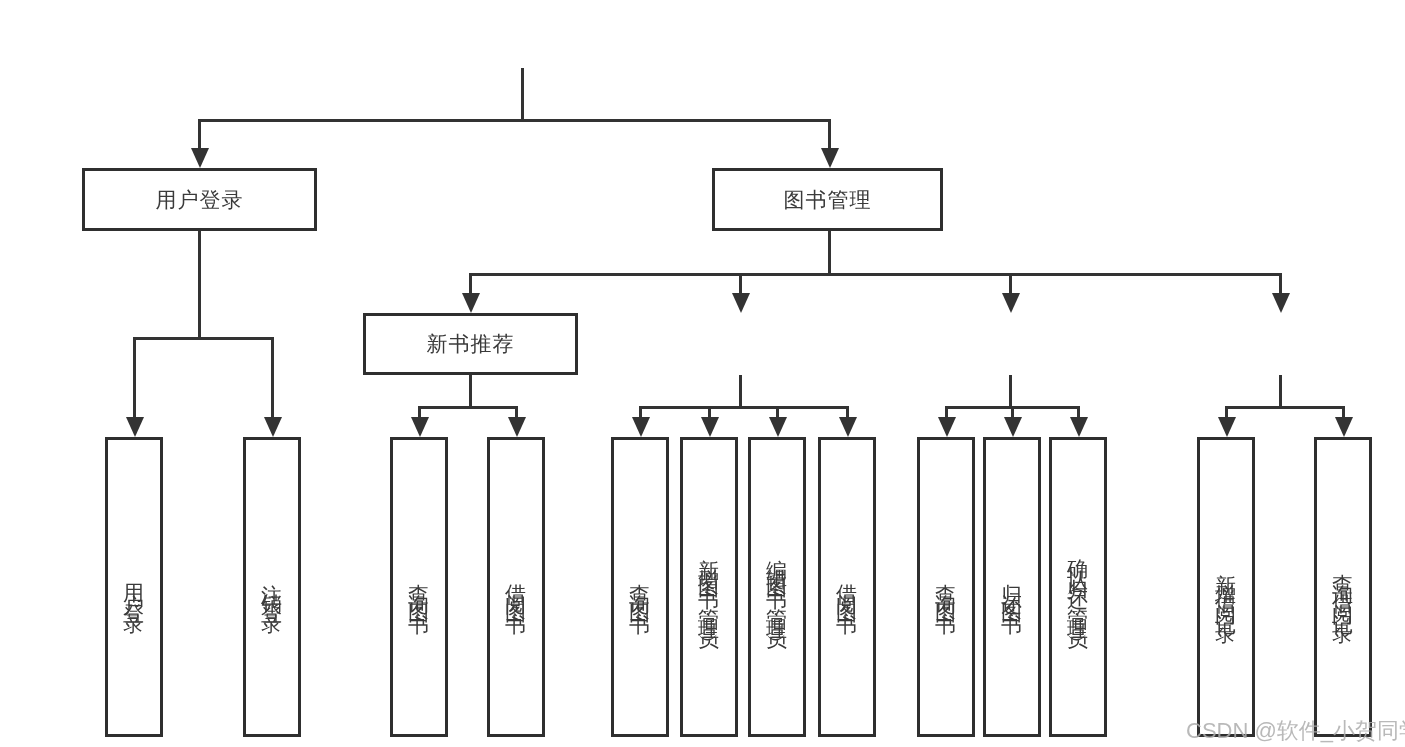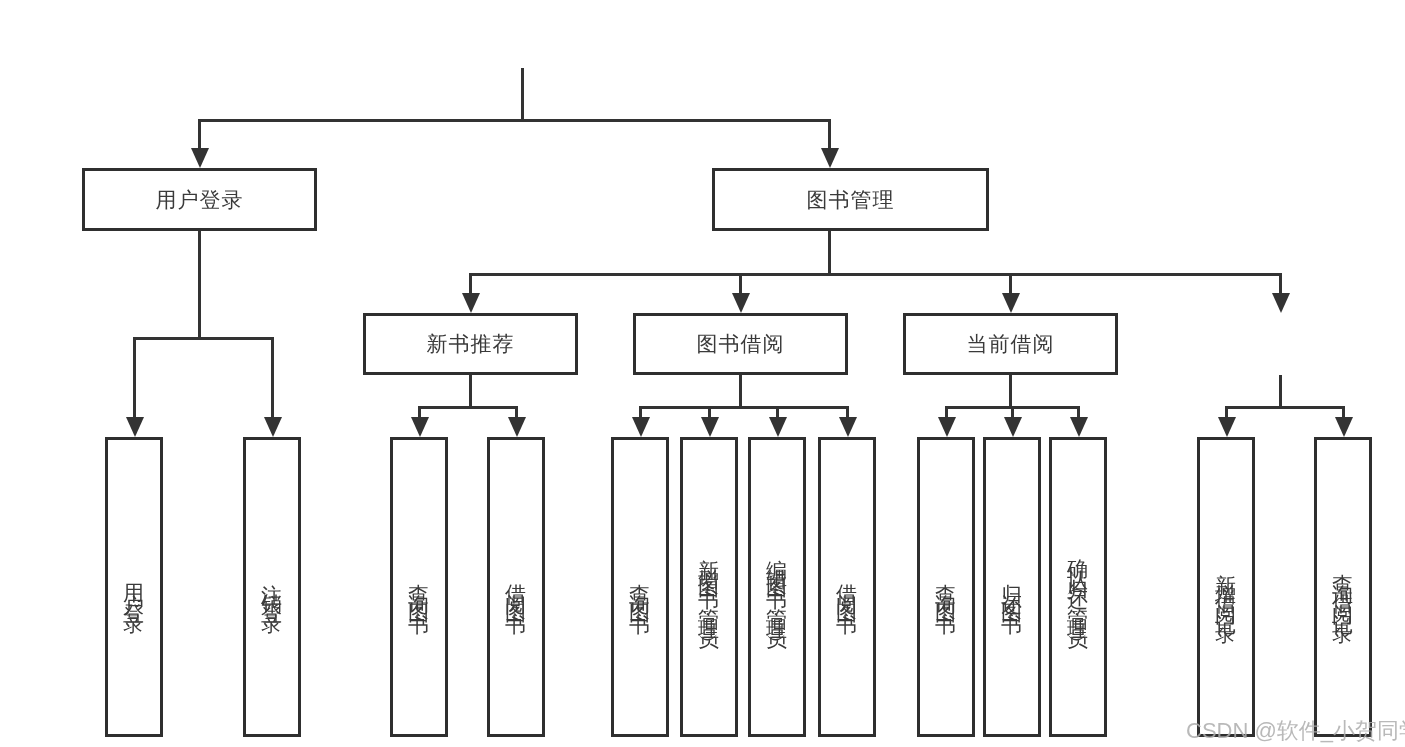--- a/index.html
+++ b/index.html
@@ -69,21 +69,21 @@
   <div class="vline" style="left:521px; top:68px; height:54px;"></div>
   <div class="hline" style="left:198px; top:119px; width:633px;"></div>
   <div class="vline" style="left:198px; top:119px; height:30px;"></div>
   <div class="arrow" style="left:191px; top:148px;"></div>
   <div class="vline" style="left:828px; top:119px; height:30px;"></div>
   <div class="arrow" style="left:821px; top:148px;"></div>
 
   <div class="box" style="left:82px; top:168px; width:235px; height:63px;">
     <span>用户登录</span>
   </div>
-  <div class="box" style="left:712px; top:168px; width:277px; height:63px;">
+  <div class="box" style="left:712px; top:168px; width:231px; height:63px;">
     <span>图书管理</span>
   </div>
 
   <div class="vline" style="left:198px; top:231px; height:109px;"></div>
   <div class="hline" style="left:133px; top:337px; width:141px;"></div>
   <div class="vline" style="left:133px; top:337px; height:82px;"></div>
   <div class="arrow" style="left:126px; top:417px;"></div>
   <div class="vline" style="left:271px; top:337px; height:82px;"></div>
   <div class="arrow" style="left:264px; top:417px;"></div>
 
@@ -93,26 +93,20 @@
   <div class="arrow" style="left:462px; top:293px;"></div>
   <div class="vline" style="left:739px; top:273px; height:22px;"></div>
   <div class="arrow" style="left:732px; top:293px;"></div>
   <div class="vline" style="left:1009px; top:273px; height:22px;"></div>
   <div class="arrow" style="left:1002px; top:293px;"></div>
   <div class="vline" style="left:1279px; top:273px; height:22px;"></div>
   <div class="arrow" style="left:1272px; top:293px;"></div>
 
   <div class="box" style="left:363px; top:313px; width:215px; height:62px;">
     <span>新书推荐</span>
-  </div>
-  <div class="box" style="left:633px; top:313px; width:215px; height:62px;">
-    <span>图书借阅</span>
-  </div>
-  <div class="box" style="left:903px; top:313px; width:215px; height:62px;">
-    <span>当前借阅</span>
   </div>
 
   <div class="vline" style="left:469px; top:375px; height:34px;"></div>
   <div class="hline" style="left:418px; top:406px; width:100px;"></div>
   <div class="vline" style="left:739px; top:375px; height:34px;"></div>
   <div class="hline" style="left:639px; top:406px; width:210px;"></div>
   <div class="vline" style="left:1009px; top:375px; height:34px;"></div>
   <div class="hline" style="left:945px; top:406px; width:135px;"></div>
   <div class="vline" style="left:1279px; top:375px; height:34px;"></div>
   <div class="hline" style="left:1225px; top:406px; width:120px;"></div>

